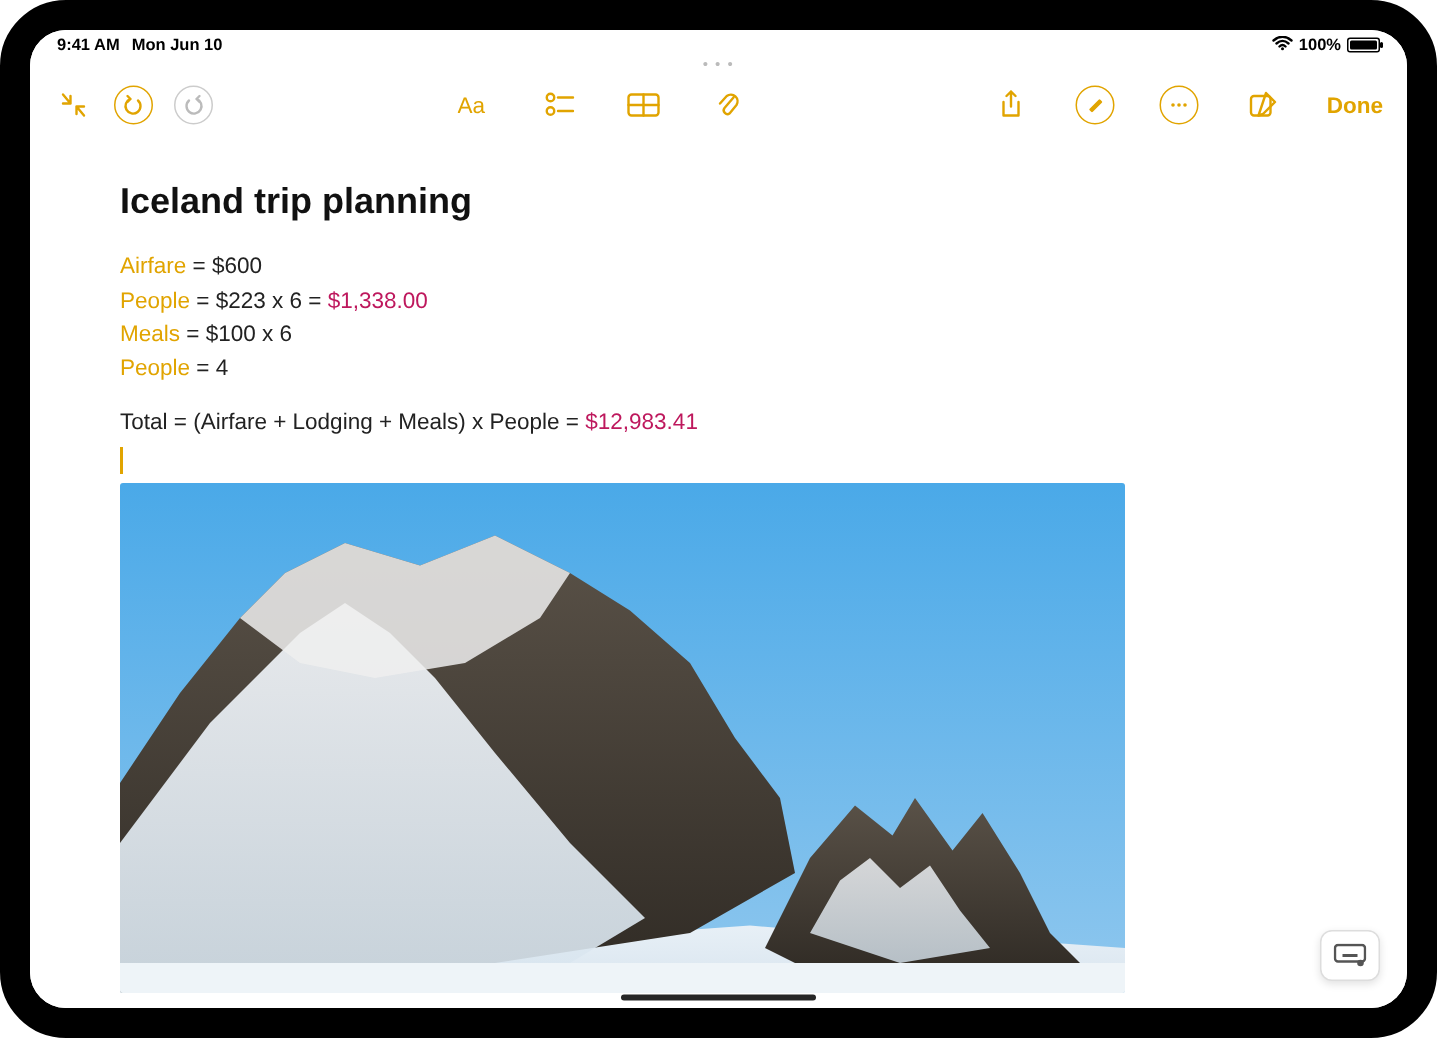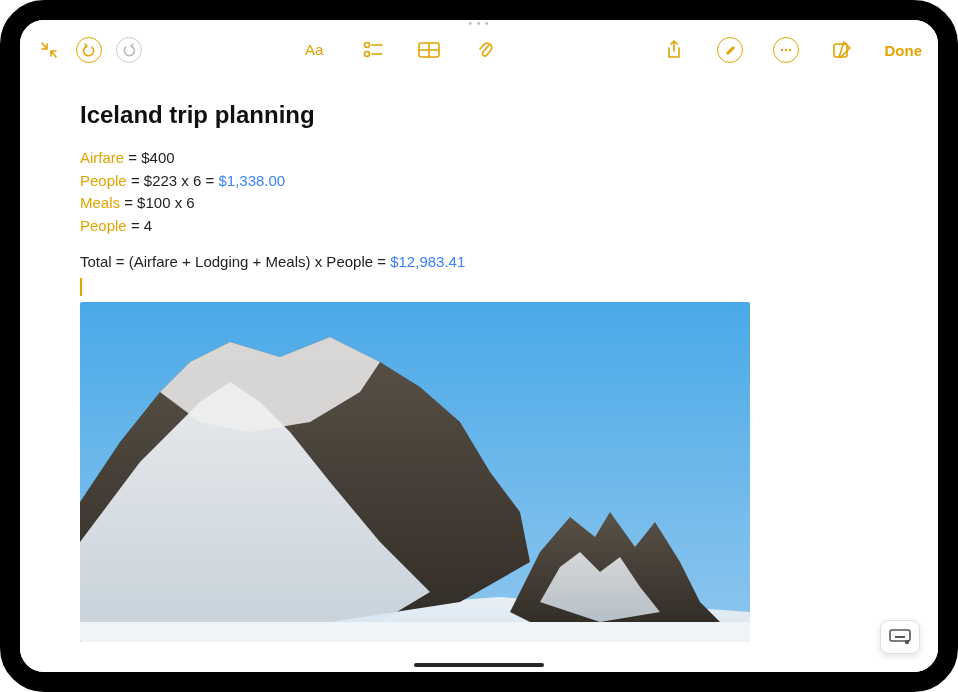--- a/index.html
+++ b/index.html
@@ -86,21 +86,21 @@
   }
   h1.title {
     font-size: 24px;
     font-weight: 700;
     color:#111;
     margin-bottom: 18px;
     margin-top: 21px;
   }
   .line { font-size: 15px; line-height: 1.5; color:#222; }
   .var { color:#E1A400;margin-top:44px; }
-  .result { color:#3b82f6; }
+  .result { color:#be185d; }
   .spacer-block { height: 14px; }
   .cursor {
     display:block;
     width:2px; height:18px;
     background:#E1A400;
     margin-top:4px;
   }
   .photo {
     margin-top:6px;
     width: 670px;
@@ -132,20 +132,38 @@
     border-radius:3px;
     opacity:.85;
   }
 </style>
 </head>
 <body>
 
 <div class="device">
   <div class="screen">
 
+    <div class="statusbar">
+      <div class="left">
+        <span>9:41 AM</span>
+        <span>Mon Jun 10</span>
+      </div>
+      <div class="right">
+        <span class="wifi-icon">
+          <svg width="14" height="10" viewBox="0 0 14 10">
+              <path d="M1 3 Q7 -2 13 3 M3 5 Q7 1.5 11 5 M5 7 Q7 5 9 7" class="icon" style="stroke:#000"></path>
+              <circle cx="7" cy="8.5" r="1" fill="#000"></circle>
+            </svg>
+        </span>
+        <span>100%</span>
+        <span class="battery-icon">
+            <span class="fill"></span>
+          </span>
+      </div>
+    </div>
 
     <div class="drag-dots">• • •</div>
 
     <div class="toolbar">
       <span class="tbtn">
         <svg width="20" height="20" viewBox="0 0 20 20">
             <path class="icon" d="M3 9 L8 9 L8 4 M8 9 L3 3 M17 11 L12 11 L12 16 M12 11 L17 17"></path>
           </svg>
       </span>
       <span class="tbtn circle">
@@ -216,21 +234,21 @@
             </svg>
         </span>
         <span class="done-btn">Done</span>
       </div>
     </div>
 
     <div class="content">
       <h1 class="title">Iceland trip planning</h1>
 
       <div class="line">
-        <span class="var">Airfare</span><span> = $400</span>
+        <span class="var">Airfare</span><span> = $600</span>
       </div>
       <div class="line">
         <span class="var">People</span><span> = $223 x 6  = </span><span class="result">$1,338.00</span>
       </div>
       <div class="line">
         <span class="var">Meals</span><span> = $100 x 6</span>
       </div>
       <div class="line">
         <span class="var">People</span><span> = 4</span>
       </div>

